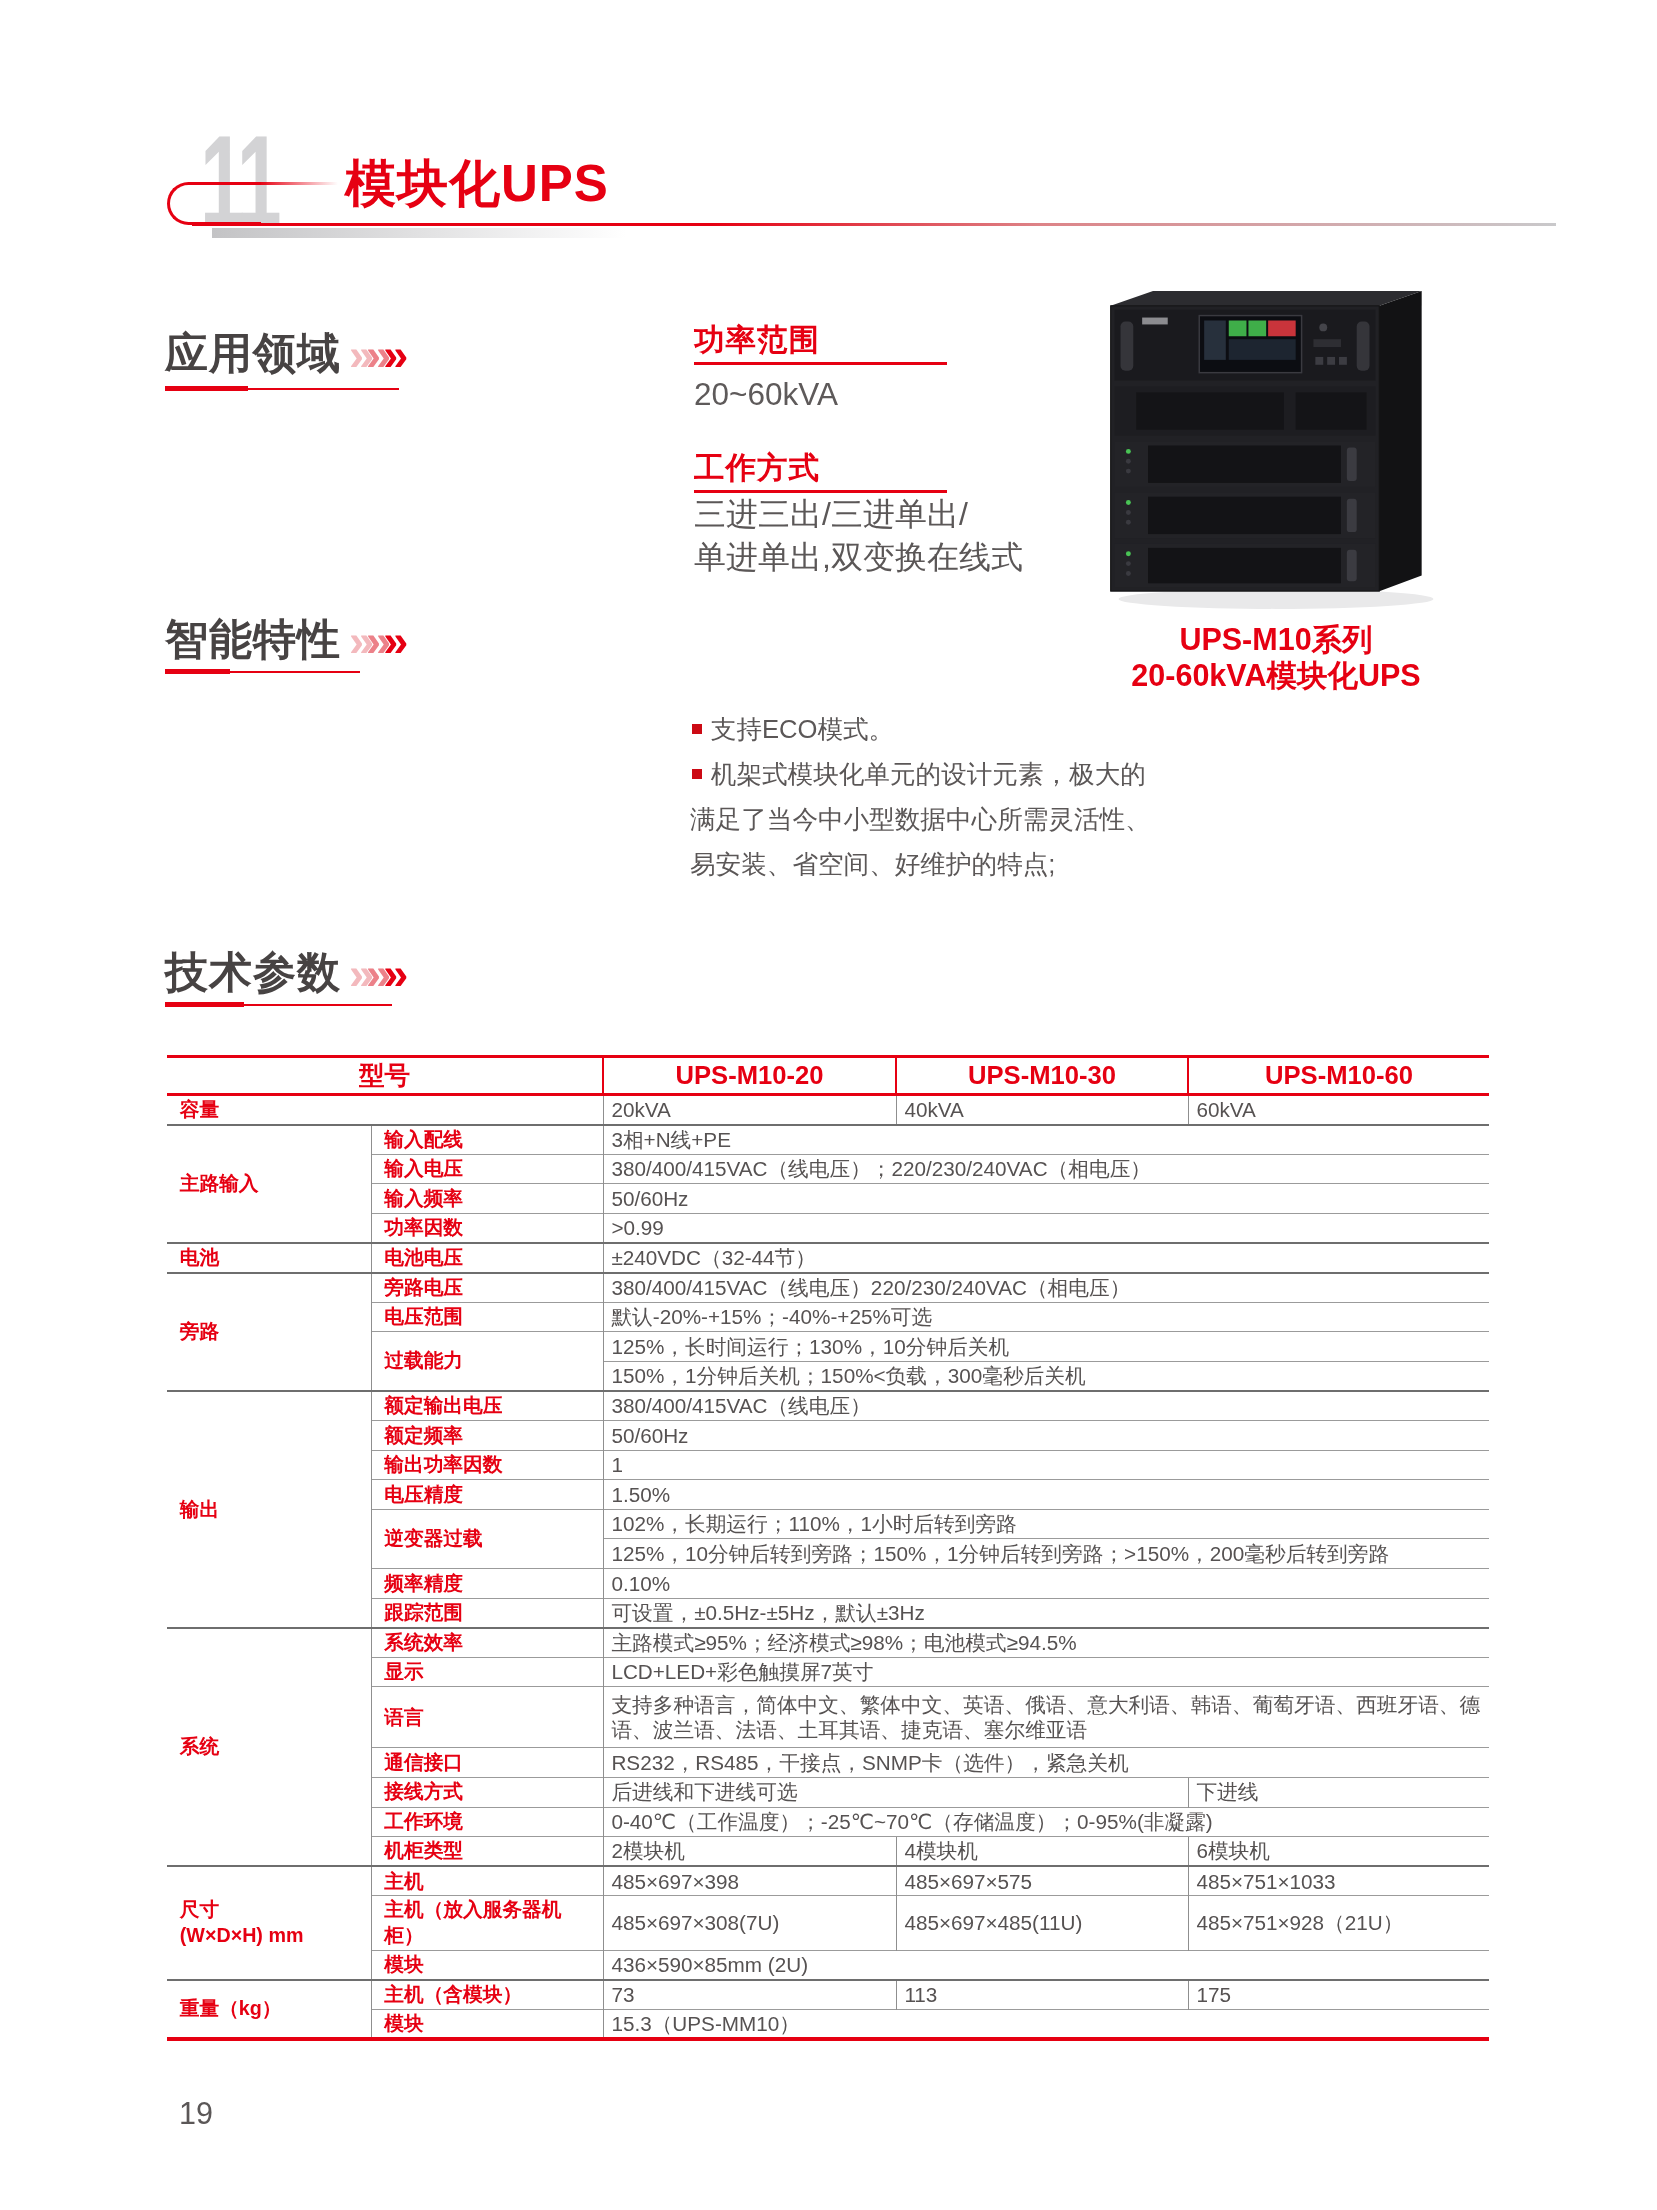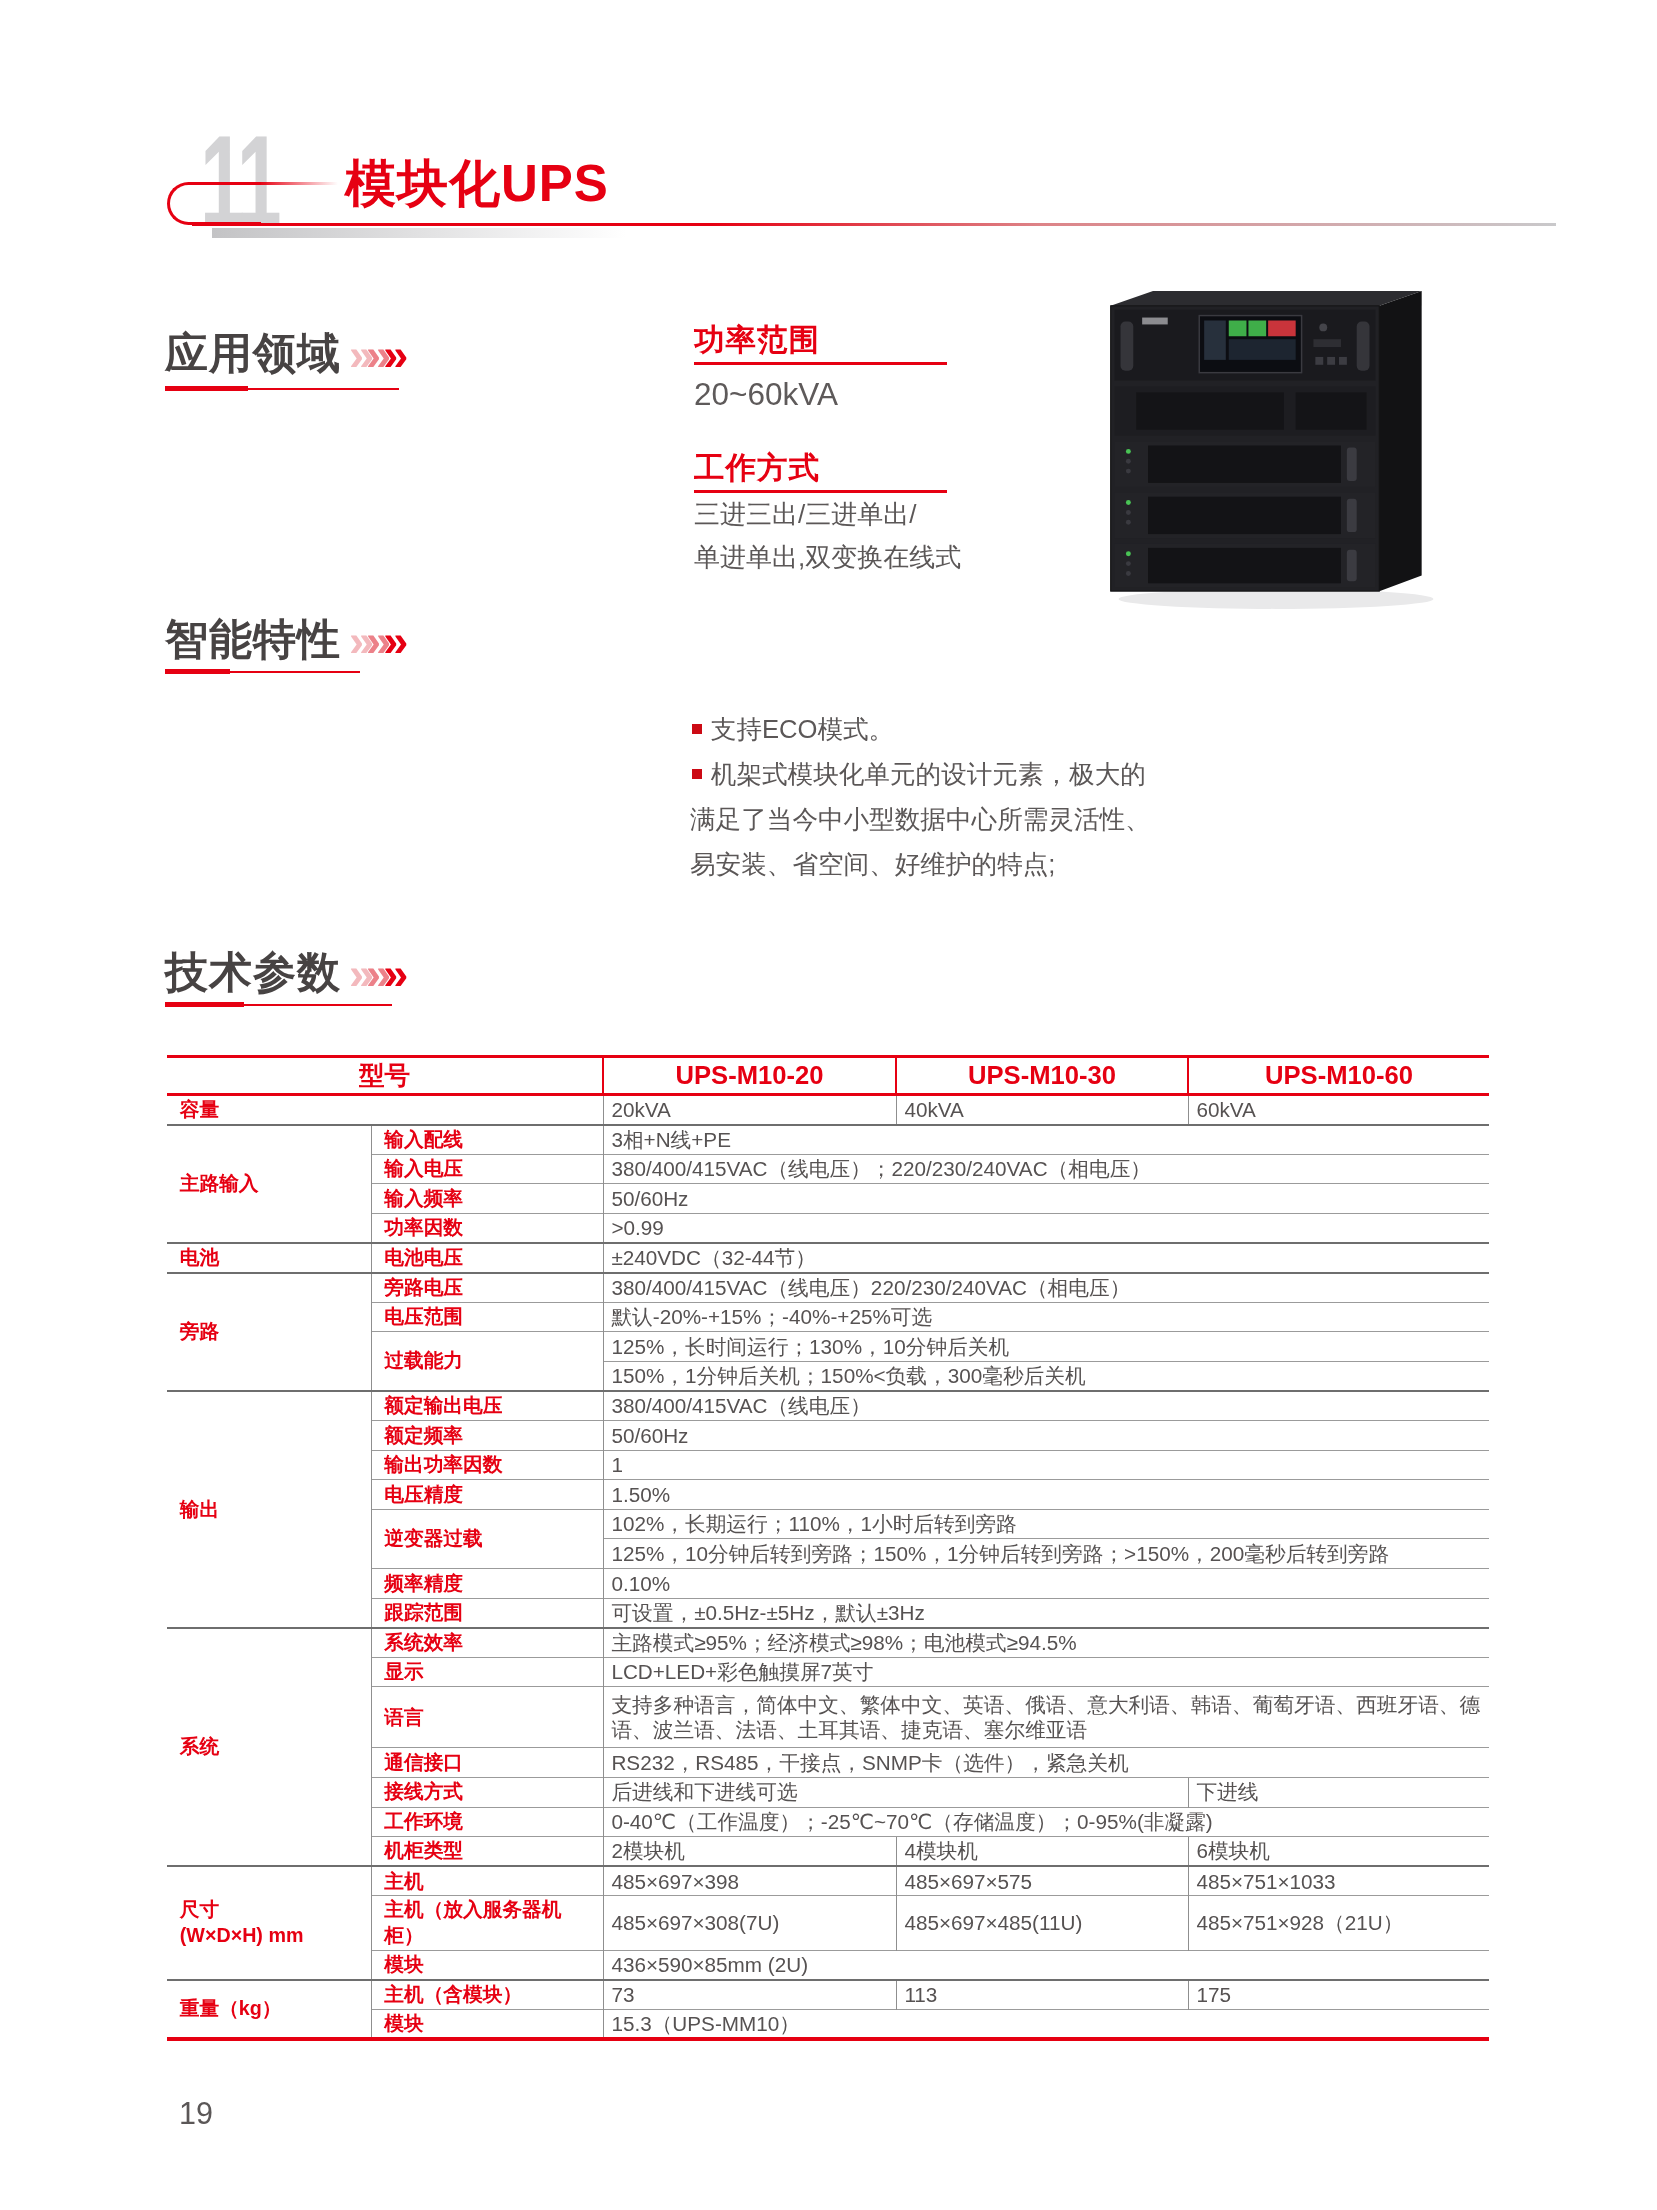--- a/index.html
+++ b/index.html
@@ -94,21 +94,21 @@
   <div class="underline" style="left:165px; top:388px; width:234px;">
       <span class="thick" style="width:83px;"></span>
     </div>
 
   <div class="red-subhead" style="left:694px; top:320px;">功率范围</div>
   <div class="red-subline" style="left:694px; top:362px; width:253px;"></div>
   <div class="body-text" style="left:694px; top:372px; font-size:31.5px; color:#5e5a5a;">20~60kVA</div>
 
   <div class="red-subhead" style="left:694px; top:448px;">工作方式</div>
   <div class="red-subline" style="left:694px; top:490px; width:253px;"></div>
-  <div class="body-text" style="left:694px; top:493px; font-size:26px; line-height:43px;">
+  <div class="body-text" style="left:694px; top:493px; font-size:32px; line-height:43px;">
     <div>三进三出/三进单出/</div>
     <div>单进单出,双变换在线式</div>
   </div>
 
   <div class="product">
     <svg width="374" height="335" viewBox="0 0 380 340">
 
       <ellipse cx="190" cy="326" rx="160" ry="10" fill="#e9e9ea"></ellipse>
 
       <polygon points="22,28 295,28 338,13 65,13" fill="#2c2c30"></polygon>
@@ -161,20 +161,24 @@
       <g>
         <rect x="26" y="270" width="265" height="44" fill="#232327"></rect>
         <rect x="60" y="274" width="196" height="36" fill="#131316"></rect>
         <circle cx="40" cy="280" r="2.5" fill="#49c455"></circle>
           <circle cx="40" cy="290" r="2.5" fill="#3a3a40"></circle>
           <circle cx="40" cy="300" r="2.5" fill="#3a3a40"></circle>
         <rect x="262" y="276" width="10" height="32" rx="3" fill="#3b3b41"></rect>
       </g>
     </svg>
   </div>
+  <div class="caption" style="left:1069px; top:621px;">
+    <div>UPS-M10系列</div>
+    <div>20-60kVA模块化UPS</div>
+  </div>
 
   <div class="big-heading" style="left:165px; top:611px;">
     <span>智能特性</span><span class="chevrons"><i class="chev c1"></i><i class="chev c2"></i><i class="chev c3"></i></span>
   </div>
   <div class="underline" style="left:165px; top:671px; width:195px;">
       <span class="thick" style="width:65px;"></span>
     </div>
 
   <div class="bullets" style="left:690px; top:707px; width:478px;">
     <div class="bullet-item"><span class="bullet-sq"></span><span>支持ECO模式。</span></div>

